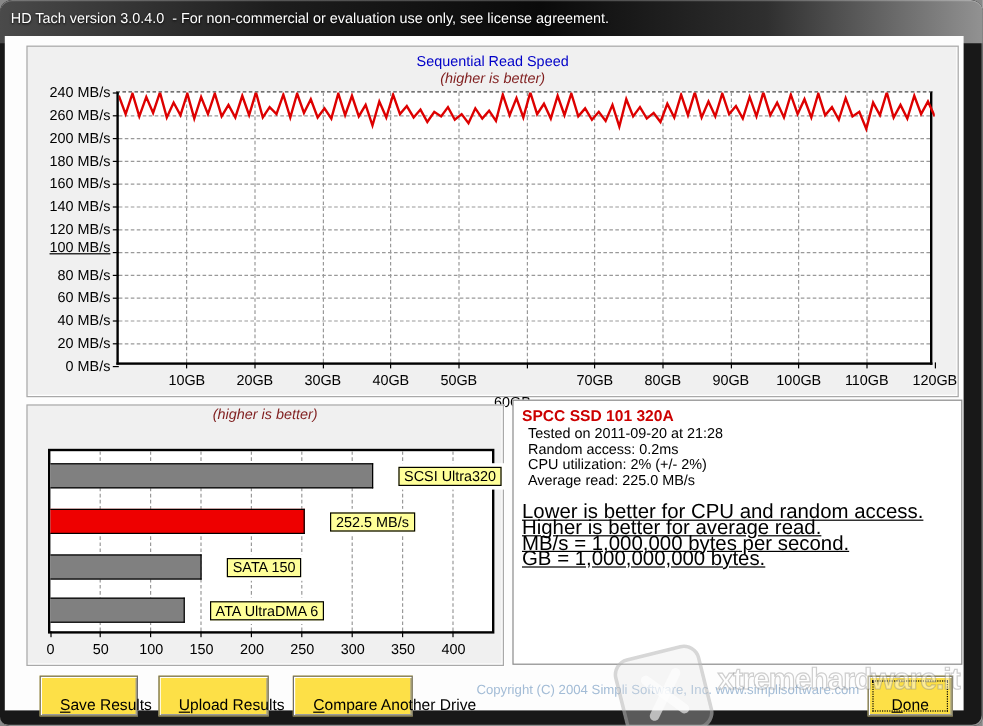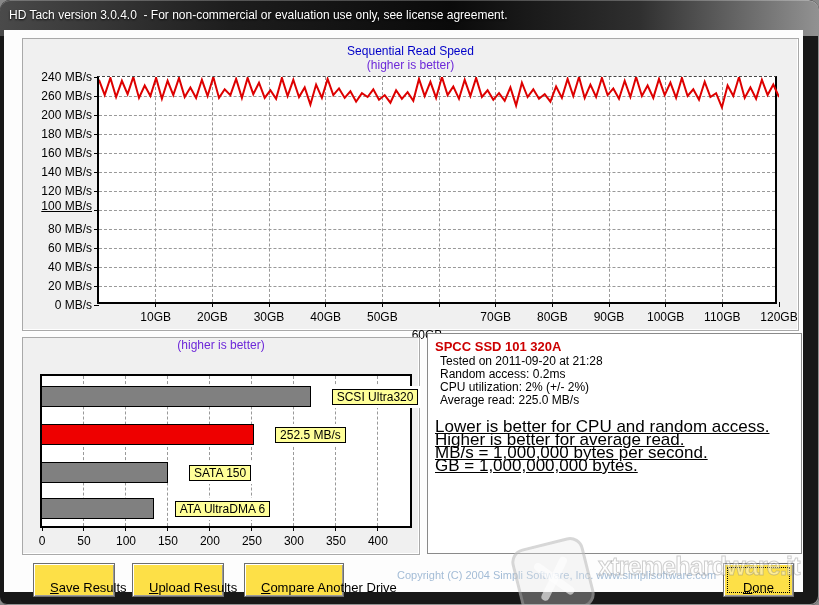--- a/index.html
+++ b/index.html
@@ -6,21 +6,21 @@
   html,body{width:819px;height:605px;overflow:hidden;}
   body{font-family:"Liberation Sans",sans-serif;font-size:12px;color:#000;background:#888;}
   .window{position:absolute;left:0;top:0;width:819px;height:605px;background:#181818;border-radius:10px 10px 8px 8px;overflow:hidden;box-shadow:inset -1px -1px 0 #909090;}
   .titlebar{position:absolute;left:0;top:0;width:819px;height:36px;background:linear-gradient(to right,#4a4a4a,#1d1d1d 28%,#0a0a0a 55%,#2f2f2f 78%,#929292 100%);border-radius:10px 10px 0 0;box-shadow:inset 0 1px 0 rgba(255,255,255,.25);}
   .titlebar .ttext{position:absolute;left:9px;top:8px;color:#fff;font-size:12px;white-space:pre;text-shadow:0 1px 2px #000;}
   .client{position:absolute;left:4px;top:30px;width:799px;height:562px;background:#fdfdfd;}
   .panel{position:absolute;background:#f0f0f0;border:1px solid #a9a9a9;box-shadow:inset -1px -1px 0 #ffffff, 1px 1px 0 #ffffff;}
   #panel-seq{left:18px;top:8px;width:777px;height:293px;}
   #panel-burst{left:18px;top:307px;width:398px;height:218px;}
   .ctitle{color:#0000c8;text-align:center;margin-top:5px;font-size:12px;}
-  .csub{color:#6d28d9;text-align:center;font-size:12px;}
+  .csub{color:#7f1d1d;text-align:center;font-size:12px;font-style:italic;}
   .plot{position:absolute;background:#fff;}
   #seqplot{left:74px;top:37px;width:680px;height:228px;border-left:2px solid #000;border-right:2px solid #000;border-bottom:2px solid #000;border-top:1px dashed #444;}
   #burstplot{left:17px;top:36px;width:372px;height:154px;border:2px solid #000;}
   .hgrid{position:absolute;left:0;width:100%;height:0;border-top:1px dashed #999;}
   .vgrid{position:absolute;top:0;height:100%;width:0;border-left:1px dashed #999;}
   .ylab{position:absolute;right:calc(100% + 7px);width:70px;text-align:right;font-size:12px;white-space:nowrap;}
   .ytickm{position:absolute;right:100%;width:5px;height:0;border-top:1px solid #000;}
   .xlab{position:absolute;top:calc(100% + 8px);width:60px;margin-left:-30px;text-align:center;font-size:12px;}
   .xtickm{position:absolute;top:100%;height:5px;width:0;border-left:1px solid #000;}
   .bar{position:absolute;left:0;height:21px;border:1px solid #000;border-left:none;}

